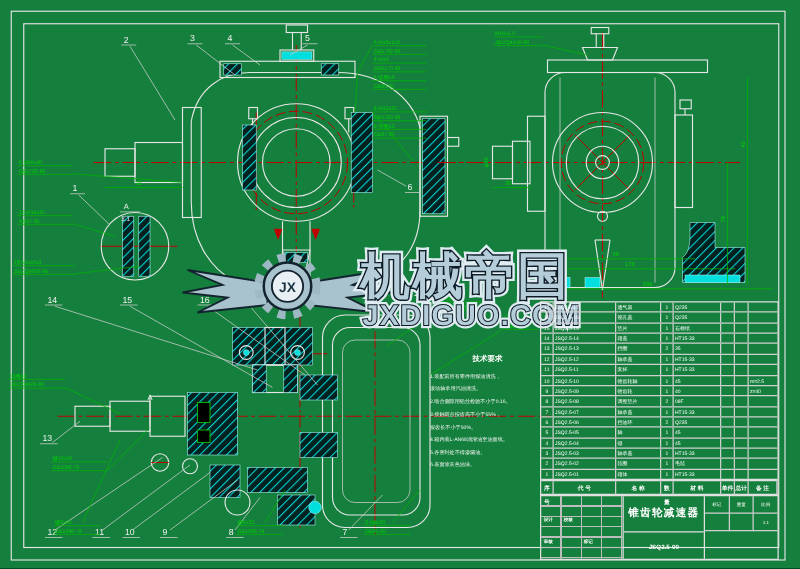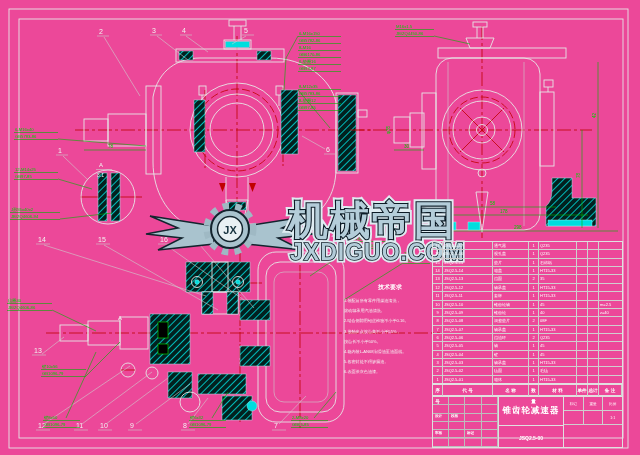--- a/index.html
+++ b/index.html
@@ -1,16 +1,16 @@
 <!DOCTYPE html>
 <html><head>
 <meta charset="utf-8">
 <style>
   html,body{margin:0;padding:0;background:#000;}
-  #canvas{position:relative;width:640px;height:455px;background:#ec4899;overflow:hidden;
+  #canvas{position:relative;width:640px;height:455px;background:#15803d;overflow:hidden;
           font-family:"Liberation Sans", sans-serif;}
   svg{position:absolute;left:0;top:0;}
   svg text{font-family:"Liberation Sans", sans-serif;}
   .wline{stroke:#e6e6e6;stroke-width:0.9;fill:none;}
   .wthin{stroke:#cfcfcf;stroke-width:0.6;fill:none;}
   .rline{stroke:#c00000;stroke-width:0.8;fill:none;}
   .gline{stroke:#00b400;stroke-width:0.6;fill:none;}
   .gtxt{fill:#00d000;font-size:4.2px;}
   .gdim{fill:#00d000;font-size:4.6px;}
   .btxt{fill:#f2f2f2;font-size:7px;}

